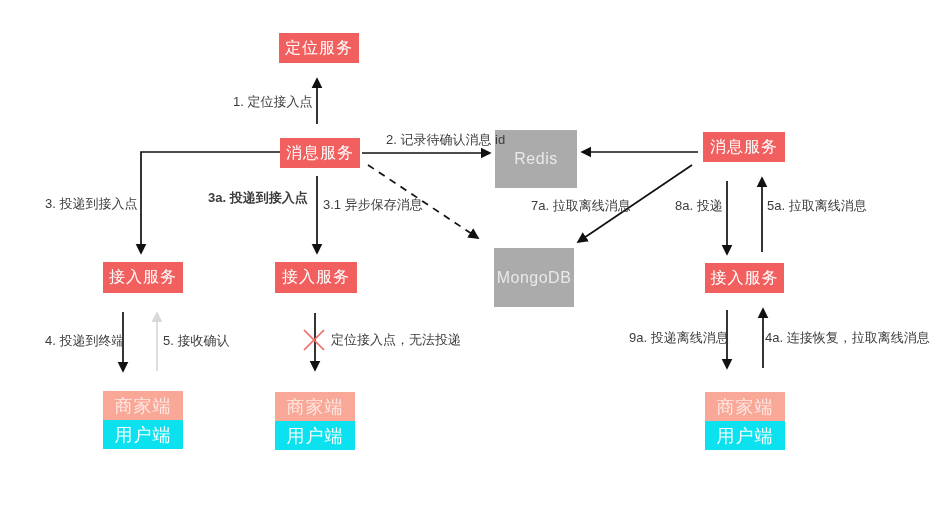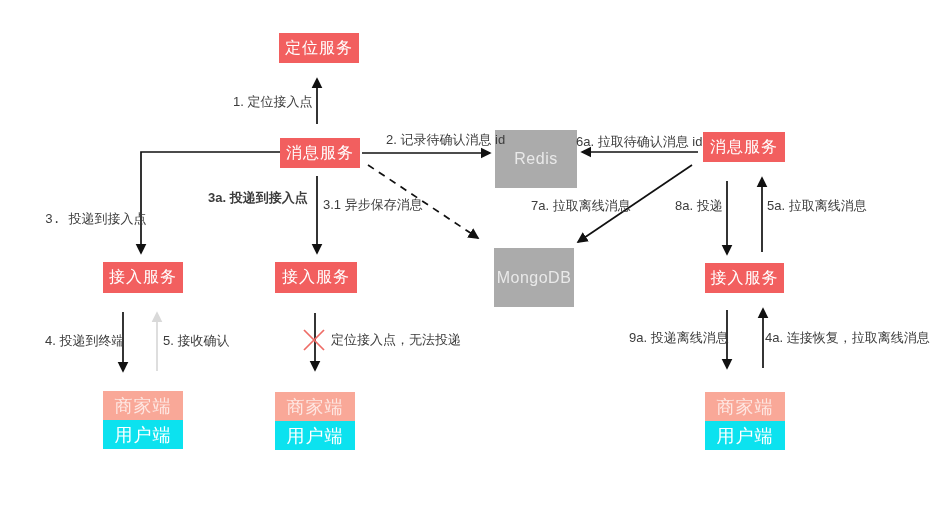--- a/index.html
+++ b/index.html
@@ -80,26 +80,25 @@
     <div class="client-row row-merchant">商家端</div>
     <div class="client-row row-user">用户端</div>
   </div>
   <div class="client-stack" style="left:705px;top:392px;">
     <div class="client-row row-merchant">商家端</div>
     <div class="client-row row-user">用户端</div>
   </div>
 
   <div class="lbl" style="left:233px;top:94px;">1. 定位接入点</div>
   <div class="lbl" style="left:372px;top:132px;margin-left:14px;">2. 记录待确认消息 id</div>
-  <div class="lbl" style="left:45px;top:212px;font-family:Liberation Mono, monospace;">3. 投递到接入点</div>
+  <div class="lbl" style="left:45px;top:196px;">3. 投递到接入点</div>
   <div class="lbl" style="left:208px;top:190px;font-weight:bold;">3a. 投递到接入点</div>
   <div class="lbl" style="left:323px;top:197px;">3.1 异步保存消息</div>
   <div class="lbl" style="left:45px;top:333px;">4. 投递到终端</div>
   <div class="lbl" style="left:163px;top:333px;">5. 接收确认</div>
   <div class="lbl" style="left:331px;top:332px;">定位接入点，无法投递</div>
-  <div class="lbl" style="left:576px;top:134px;">6a. 拉取待确认消息 id</div>
   <div class="lbl" style="left:531px;top:198px;">7a. 拉取离线消息</div>
   <div class="lbl" style="left:675px;top:198px;">8a. 投递</div>
   <div class="lbl" style="left:767px;top:198px;">5a. 拉取离线消息</div>
   <div class="lbl" style="left:629px;top:330px;">9a. 投递离线消息</div>
   <div class="lbl" style="left:765px;top:330px;">4a. 连接恢复，拉取离线消息</div>
 
 </div>
 
 </body></html>

